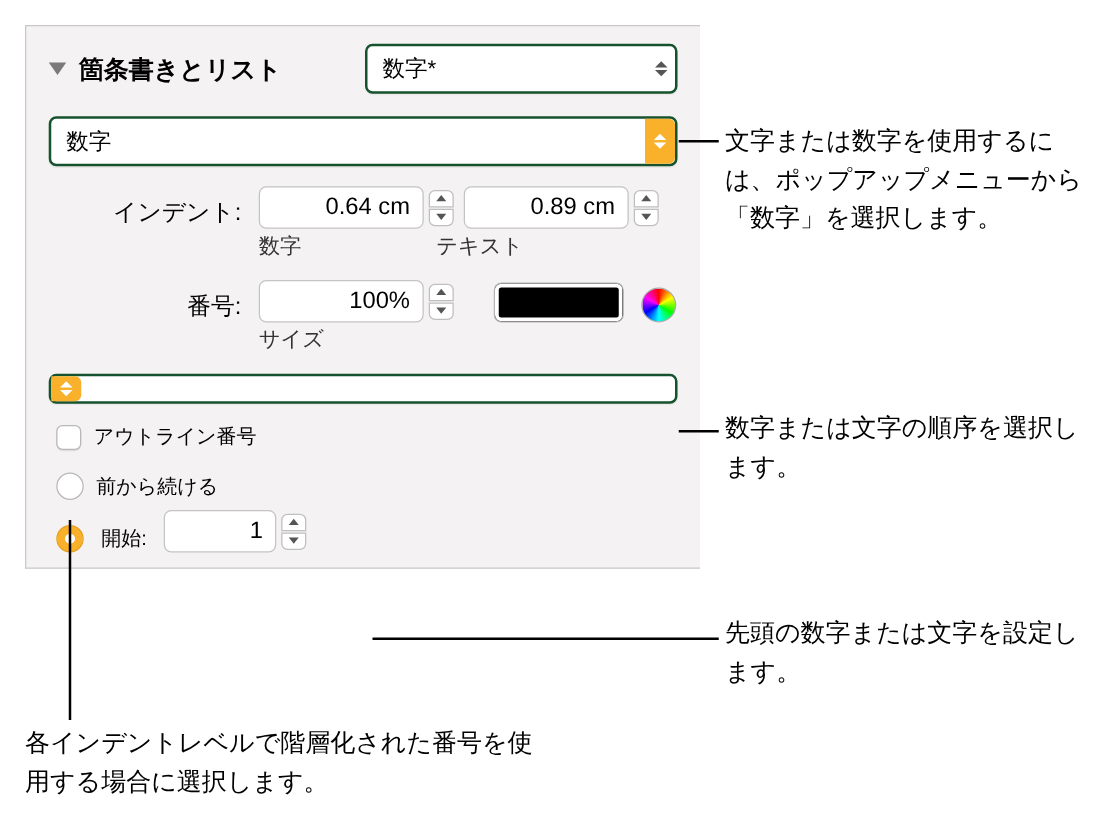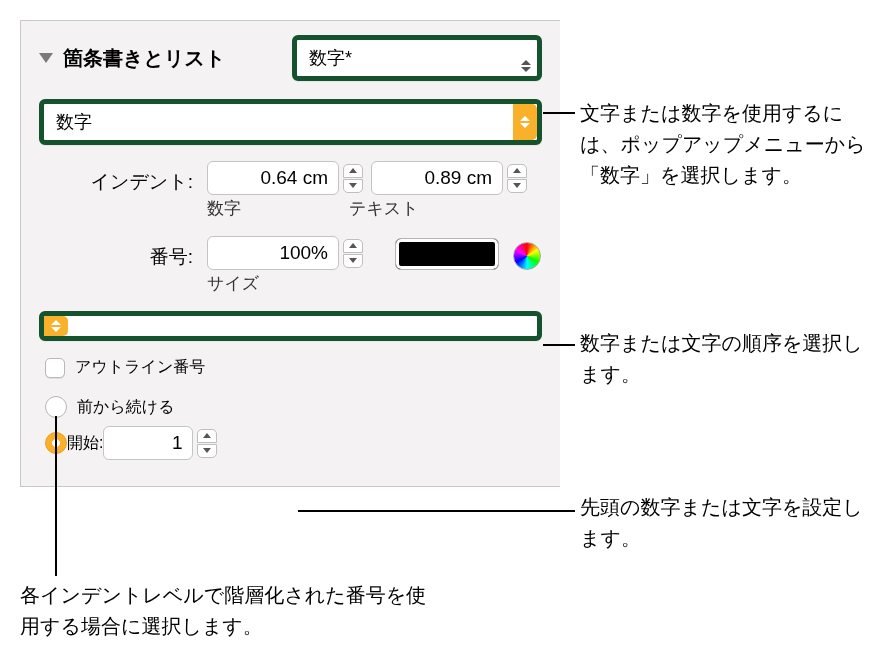--- a/index.html
+++ b/index.html
@@ -13,21 +13,21 @@
       position: relative;
     }
     .panel {
       position: absolute;
       left: 20px;
       top: 20px;
       width: 540px;
       background: #f4f2f2;
       border: 1px solid #c8c8c8;
       border-right: none;
-      padding: 14px 18px 26px 18px;
+      padding: 14px 18px 12px 18px;
     }
     .header-row {
       display: flex;
       align-items: center;
       gap: 10px;
       margin-bottom: 18px;
     }
     .disclosure {
       width: 0; height: 0;
       border-left: 7px solid transparent;
@@ -35,24 +35,24 @@
       border-top: 10px solid #7a7a7a;
       cursor: pointer;
     }
     .section-title {
       font-size: 20px;
       font-weight: 600;
       flex: 1;
     }
     .popup {
       background: #fff;
-      border: 5px solid #14532d;
+      border: 2px solid #14532d;
       border-radius: 6px;
       display: flex;
-      align-items: flex-end;
+      align-items: center;
       padding: 0;
       box-shadow: 0 1px 1px rgba(0,0,0,0.05);
       position: relative;
       cursor: pointer;
     }
     .popup-text {
       padding: 6px 12px;
       font-size: 18px;
       flex: 1;
     }
@@ -187,21 +187,21 @@
       position: relative;
     }
     .radio.selected {
       border: 1px solid #e6a021;
       background: radial-gradient(circle, #fff 0 26%, #f9b12c 30% 100%);
     }
     .check-label, .radio-label {
       font-size: 16px;
     }
     .radio-group { margin-top: 18px; }
-    .start-row { display: flex; align-items: center; margin-left: 6px; margin-top: 8px;}
+    .start-row { display: flex; align-items: flex-end; gap: 14px; margin-left: 6px; margin-top: 8px;}
     
     
     .callout {
       position: absolute;
       font-size: 20px;
       line-height: 1.55;
       color: #000;
     }
     .callout-1 { left: 580px; top: 98px; width: 290px; }
     .callout-2 { left: 580px; top: 328px; width: 290px; }

